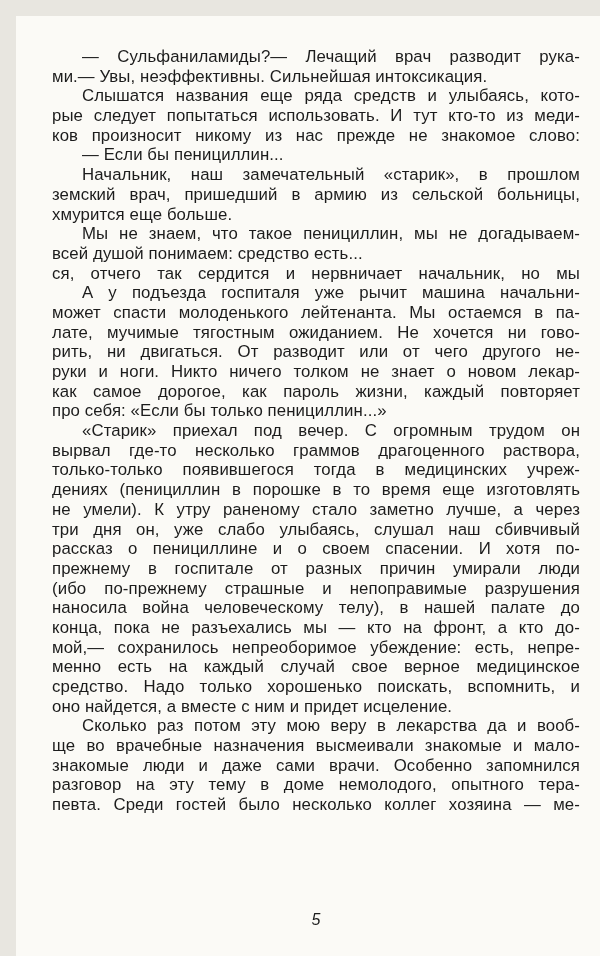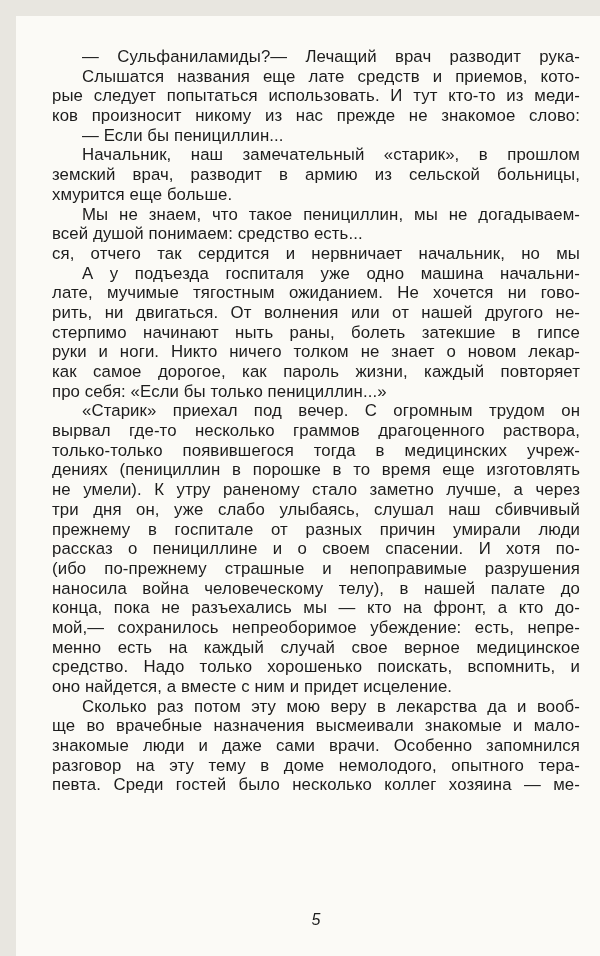--- a/index.html
+++ b/index.html
@@ -49,45 +49,46 @@
     font-size: 16px;
     line-height: 20px;
   }
 </style>
 </head>
 <body>
 
 <div class="page" style="--paper: #fbfaf6; --ink: #1c1c1c;">
   <div class="text-block">
       <div class="line j i">— Сульфаниламиды?— Лечащий врач разводит рука-</div>
-      <div class="line j i">Слышатся названия еще лате средств и приемов, кото-</div>
+      <div class="line">ми.— Увы, неэффективны. Сильнейшая интоксикация.</div>
+      <div class="line j i">Слышатся названия еще ряда средств и улыбаясь, кото-</div>
       <div class="line j">рые следует попытаться использовать. И тут кто-то из меди-</div>
       <div class="line j">ков произносит никому из нас прежде не знакомое слово:</div>
       <div class="line i">— Если бы пенициллин...</div>
       <div class="line j i">Начальник, наш замечательный «старик», в прошлом</div>
-      <div class="line j">земский врач, разводит в армию из сельской больницы,</div>
+      <div class="line j">земский врач, пришедший в армию из сельской больницы,</div>
       <div class="line">хмурится еще больше.</div>
       <div class="line j i">Мы не знаем, что такое пенициллин, мы не догадываем-</div>
       <div class="line">всей душой понимаем: средство есть...</div>
       <div class="line j">ся, отчего так сердится и нервничает начальник, но мы</div>
-      <div class="line j i">А у подъезда госпиталя уже одно машина начальни-</div>
+      <div class="line j i">А у подъезда госпиталя уже рычит машина начальни-</div>
+      <div class="line j">может спасти молоденького лейтенанта. Мы остаемся в па-</div>
       <div class="line j">лате, мучимые тягостным ожиданием. Не хочется ни гово-</div>
-      <div class="line j">рить, ни двигаться. От волнения или от нашей другого не-</div>
-      <div class="line j">стерпимо начинают ныть раны, болеть затекшие в гипсе</div>
+      <div class="line j">рить, ни двигаться. От разводит или от чего другого не-</div>
       <div class="line j">руки и ноги. Никто ничего толком не знает о новом лекар-</div>
       <div class="line j">как самое дорогое, как пароль жизни, каждый повторяет</div>
       <div class="line">про себя: «Если бы только пенициллин...»</div>
       <div class="line j i">«Старик» приехал под вечер. С огромным трудом он</div>
       <div class="line j">вырвал где-то несколько граммов драгоценного раствора,</div>
       <div class="line j">только-только появившегося тогда в медицинских учреж-</div>
       <div class="line j">дениях (пенициллин в порошке в то время еще изготовлять</div>
       <div class="line j">не умели). К утру раненому стало заметно лучше, а через</div>
       <div class="line j">три дня он, уже слабо улыбаясь, слушал наш сбивчивый</div>
+      <div class="line j">рассказ о пенициллине и о своем спасении. И хотя по-</div>
       <div class="line j">прежнему в госпитале от разных причин умирали люди</div>
-      <div class="line j">рассказ о пенициллине и о своем спасении. И хотя по-</div>
       <div class="line j">(ибо по-прежнему страшные и непоправимые разрушения</div>
       <div class="line j">наносила война человеческому телу), в нашей палате до</div>
       <div class="line j">конца, пока не разъехались мы — кто на фронт, а кто до-</div>
       <div class="line j">мой,— сохранилось непреоборимое убеждение: есть, непре-</div>
       <div class="line j">менно есть на каждый случай свое верное медицинское</div>
       <div class="line j">средство. Надо только хорошенько поискать, вспомнить, и</div>
       <div class="line">оно найдется, а вместе с ним и придет исцеление.</div>
       <div class="line j i">Сколько раз потом эту мою веру в лекарства да и вооб-</div>
       <div class="line j">ще во врачебные назначения высмеивали знакомые и мало-</div>
       <div class="line j">знакомые люди и даже сами врачи. Особенно запомнился</div>

